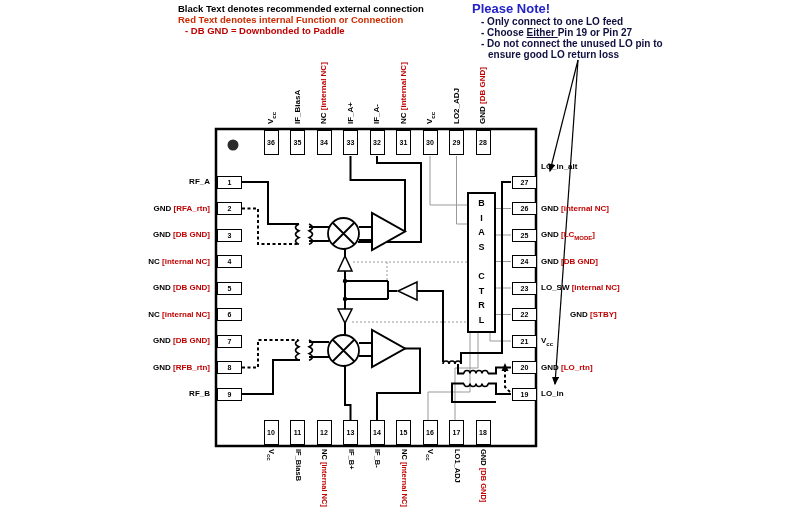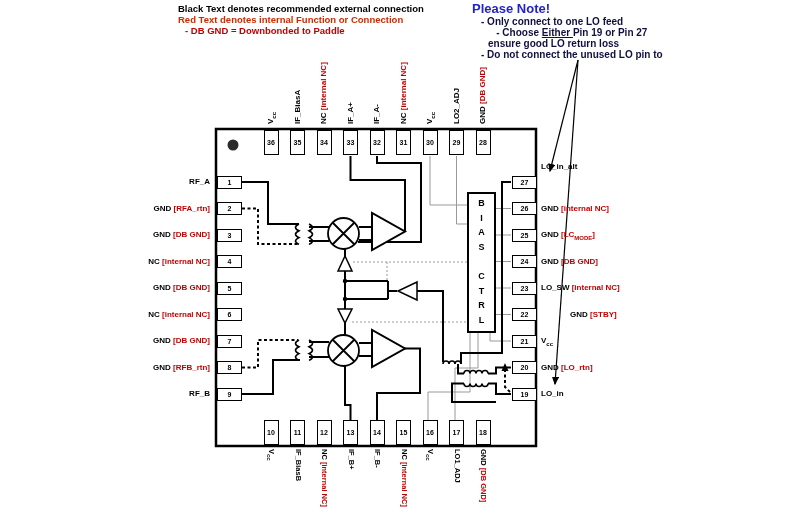--- a/index.html
+++ b/index.html
@@ -129,23 +129,23 @@
 
 <div id="legend">
   <div class="l1" style="color:#000;">Black Text denotes recommended external connection</div>
   <div class="l2" style="color:#cc2b00;">Red Text denotes internal Function or Connection</div>
   <div class="l3" style="color:#c00000;">- DB GND = Downbonded to Paddle</div>
 </div>
 
 <div id="note">
   <div class="title" style="color:#2323c8;">Please Note!</div>
   <div class="b" style="color:#101040;">- Only connect to one LO feed</div>
-  <div class="b" style="color:#101040;text-align:center;"><span>- Choose </span><span style="text-decoration:underline;">Either </span><span>Pin 19 or Pin 27</span></div>
+  <div class="b" style="color:#101040;"><span>- Choose </span><span style="text-decoration:underline;">Either </span><span>Pin 19 or Pin 27</span></div>
+  <div class="b" style="color:#101040;">- Do not connect the unused LO pin to</div>
   <div class="b b4" style="color:#101040;">ensure good LO return loss</div>
-  <div class="b" style="color:#101040;">- Do not connect the unused LO pin to</div>
 </div>
 
 <div id="bias-letters">B
 I
 A
 S
 
 C
 T
 R

